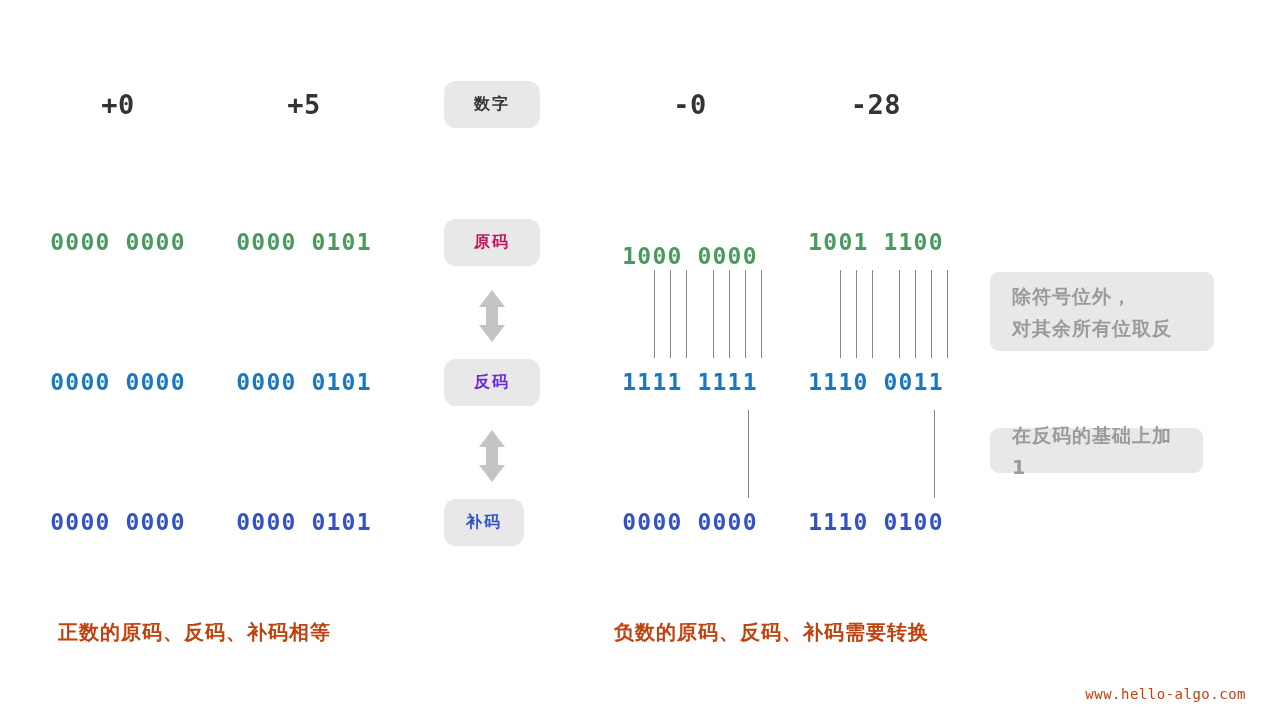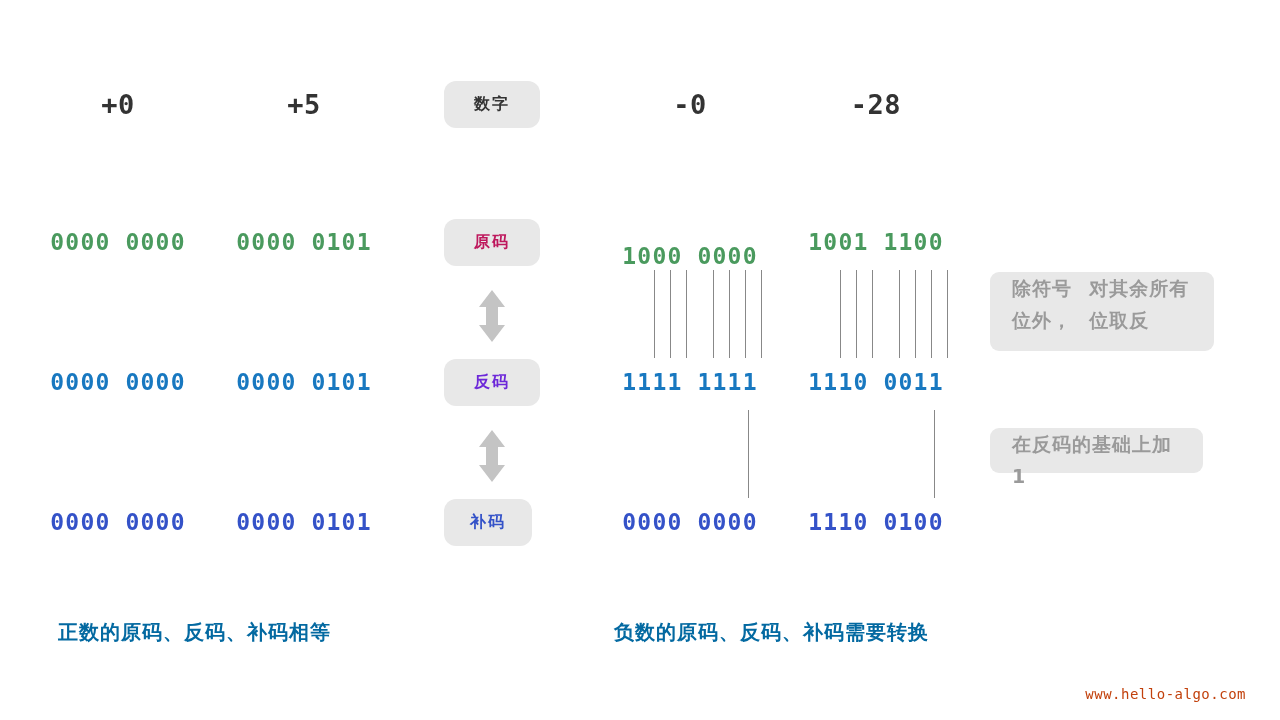--- a/index.html
+++ b/index.html
@@ -74,30 +74,30 @@
     position: absolute;
     background: #e8e8e8;
     border-radius: 9px;
     color: #9a9a9a;
     font-family: "DejaVu Sans", sans-serif;
     font-size: 19px;
     font-weight: bold;
     line-height: 32px;
     letter-spacing: 1px;
     display: flex;
-    flex-direction: row;
+    flex-direction: column;
     justify-content: center;
     box-sizing: border-box;
     padding: 0 22px;
   }
 
   
   .caption {
     position: absolute;
-    color: #0369a1;
+    color: #c2410c;
     font-family: "DejaVu Sans", sans-serif;
     font-size: 20px;
     font-weight: bold;
     letter-spacing: 1px;
     white-space: nowrap;
   }
 
   
   .watermark {
     position: absolute;
@@ -153,21 +153,21 @@
   <div class="pill pill-blue" style="left:444px; top:359px; width:96px; height:47px;">反码</div>
 
   <div class="cell bincode c-blue" style="left:610px; top:362px; width:160px; height:40px;">1111 1111</div>
 
   <div class="cell bincode c-blue" style="left:796px; top:362px; width:160px; height:40px;">1110 0011</div>
 
   <div class="cell bincode c-indigo" style="left:38px;  top:502px; width:160px; height:40px;">0000 0000</div>
 
   <div class="cell bincode c-indigo" style="left:224px; top:502px; width:160px; height:40px;">0000 0101</div>
 
-  <div class="pill pill-indigo" style="left:444px; top:499px; width:88px; height:47px;">补码</div>
+  <div class="pill pill-indigo" style="left:444px; top:499px; width:80px; height:47px;">补码</div>
 
   <div class="cell bincode c-indigo" style="left:610px; top:502px; width:160px; height:40px;">0000 0000</div>
 
   <div class="cell bincode c-indigo" style="left:796px; top:502px; width:160px; height:40px;">1110 0100</div>
 
   <div class="tick" style="left:654px; top:270px; height:88px;"></div>
   <div class="tick" style="left:670px; top:270px; height:88px;"></div>
   <div class="tick" style="left:686px; top:270px; height:88px;"></div>
   <div class="tick" style="left:713px; top:270px; height:88px;"></div>
   <div class="tick" style="left:729px; top:270px; height:88px;"></div>

